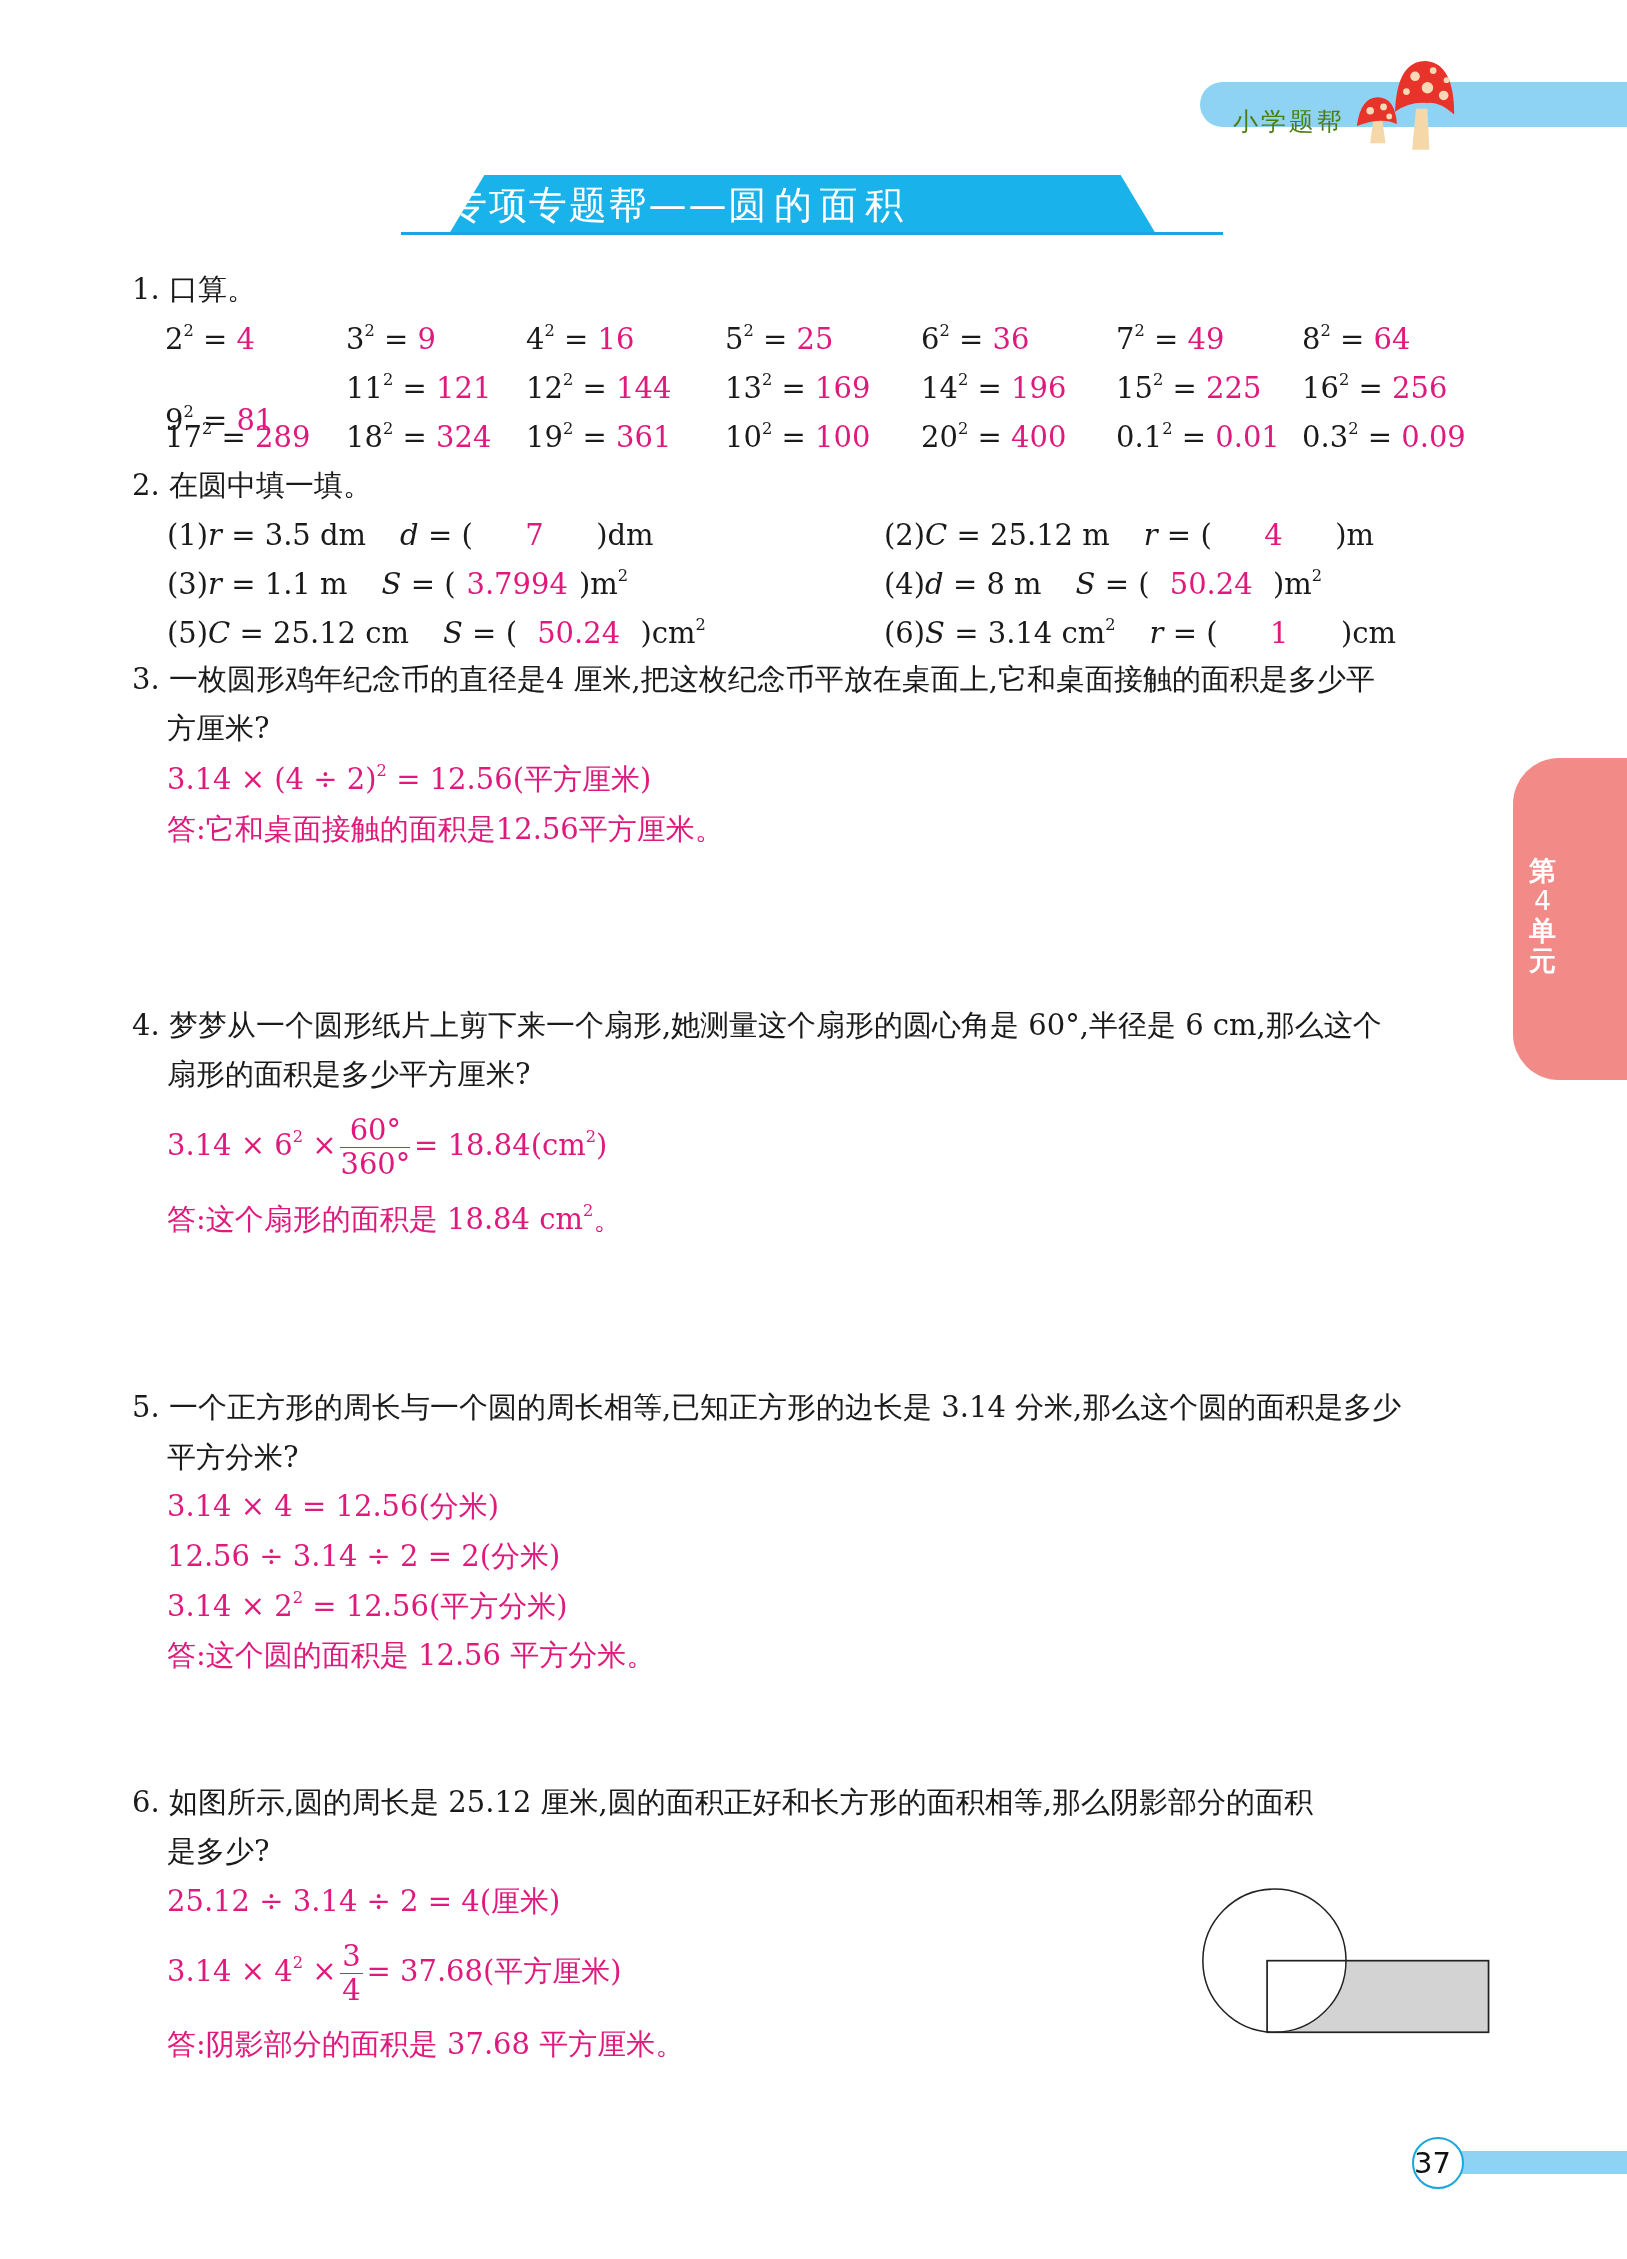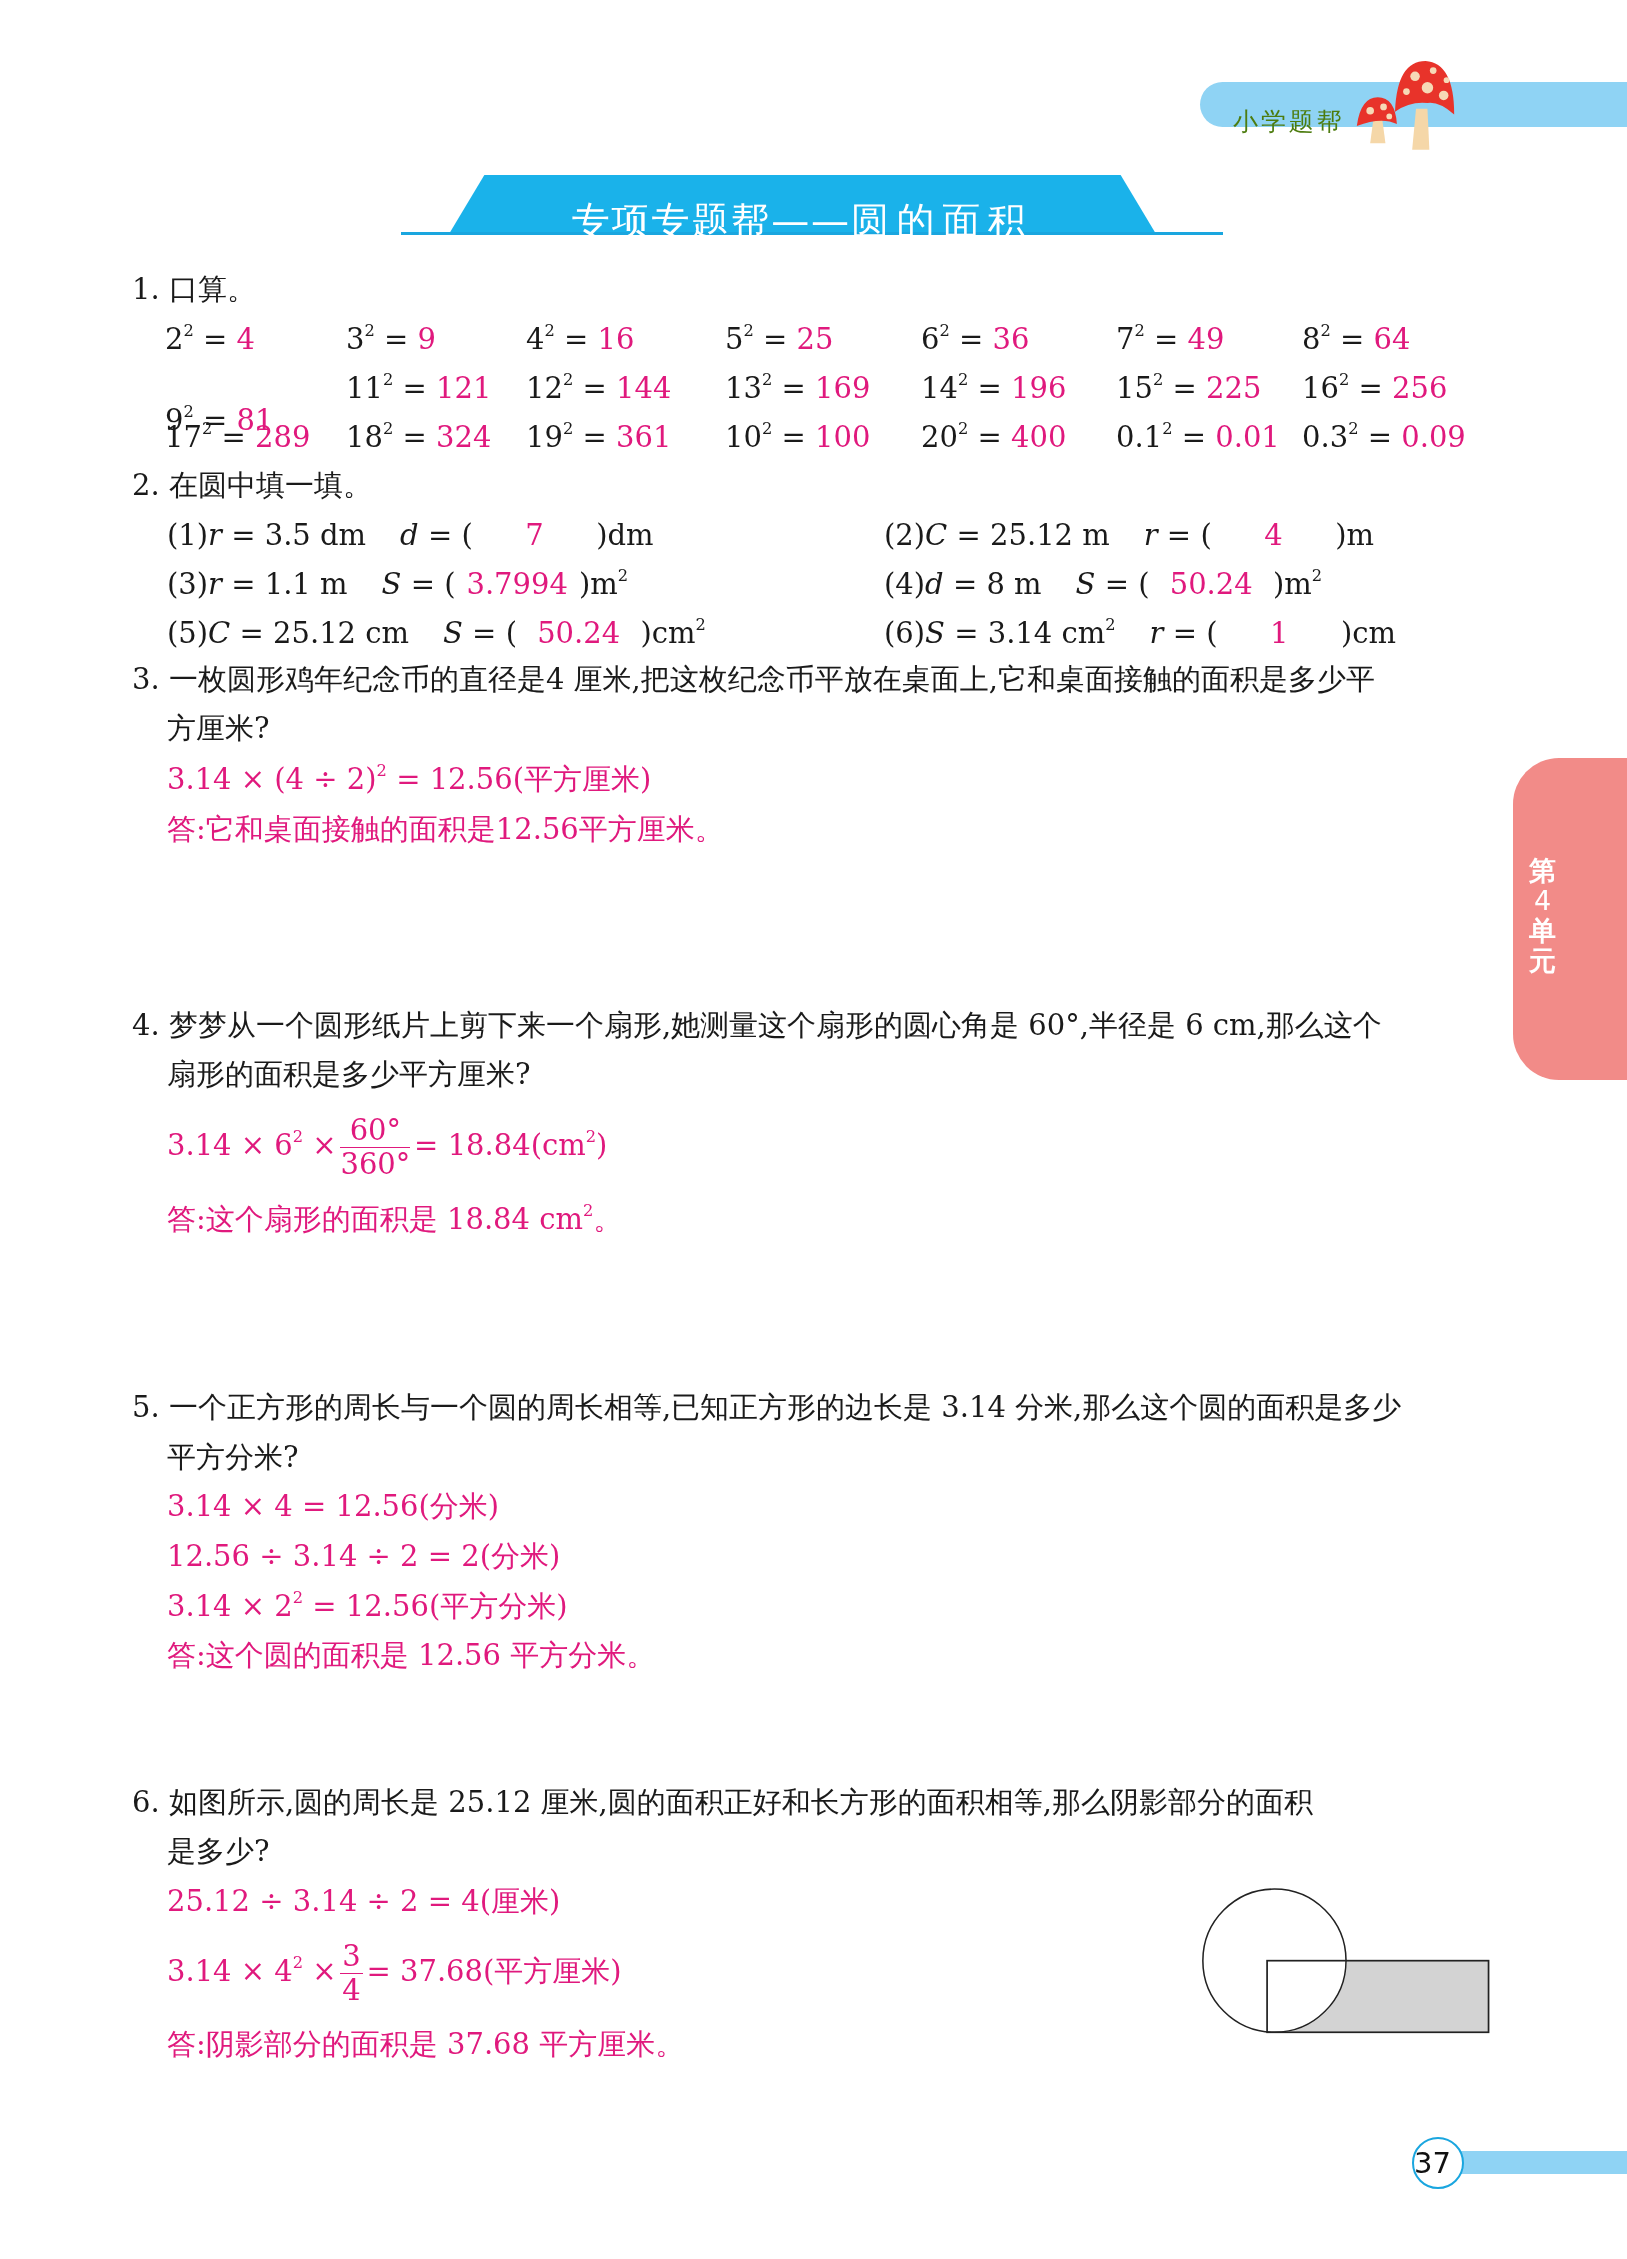--- a/index.html
+++ b/index.html
@@ -25,24 +25,23 @@
 
   
   #title-underline { position:absolute; left:401px; top:232px; width:822px; height:2.9px; background:#1aa6df; }
   #title-banner {
     position:absolute; left:449px; top:175px; width:707px; height:59px;
     background:#1ab2ea;
     clip-path: polygon(5% 0, 95% 0, 100% 100%, 0 100%);
     border-radius:7.6px 7.6px 0 0;
   }
   #title-text {
-    position:absolute; left:449px; top:180px; width:707px; text-align:center;
+    position:absolute; left:449px; top:180px; width:707px; 
     font-size:38px; line-height:50px; color:#ffffff; font-family:"DejaVu Sans", sans-serif;
     letter-spacing:1.9px;
-    margin-top:16px;
   }
   #title-text .sub { font-family:"DejaVu Serif", serif; letter-spacing:7.6px; }
 
   
   #side-tab {
     position:absolute; left:1513px; top:758px; width:124px; height:322px;
     background:#f28b88; border-radius:46px 0 0 46px;
   }
   #side-tab-text {
     position:absolute; left:1513px; top:856px; width:59px; text-align:center;

